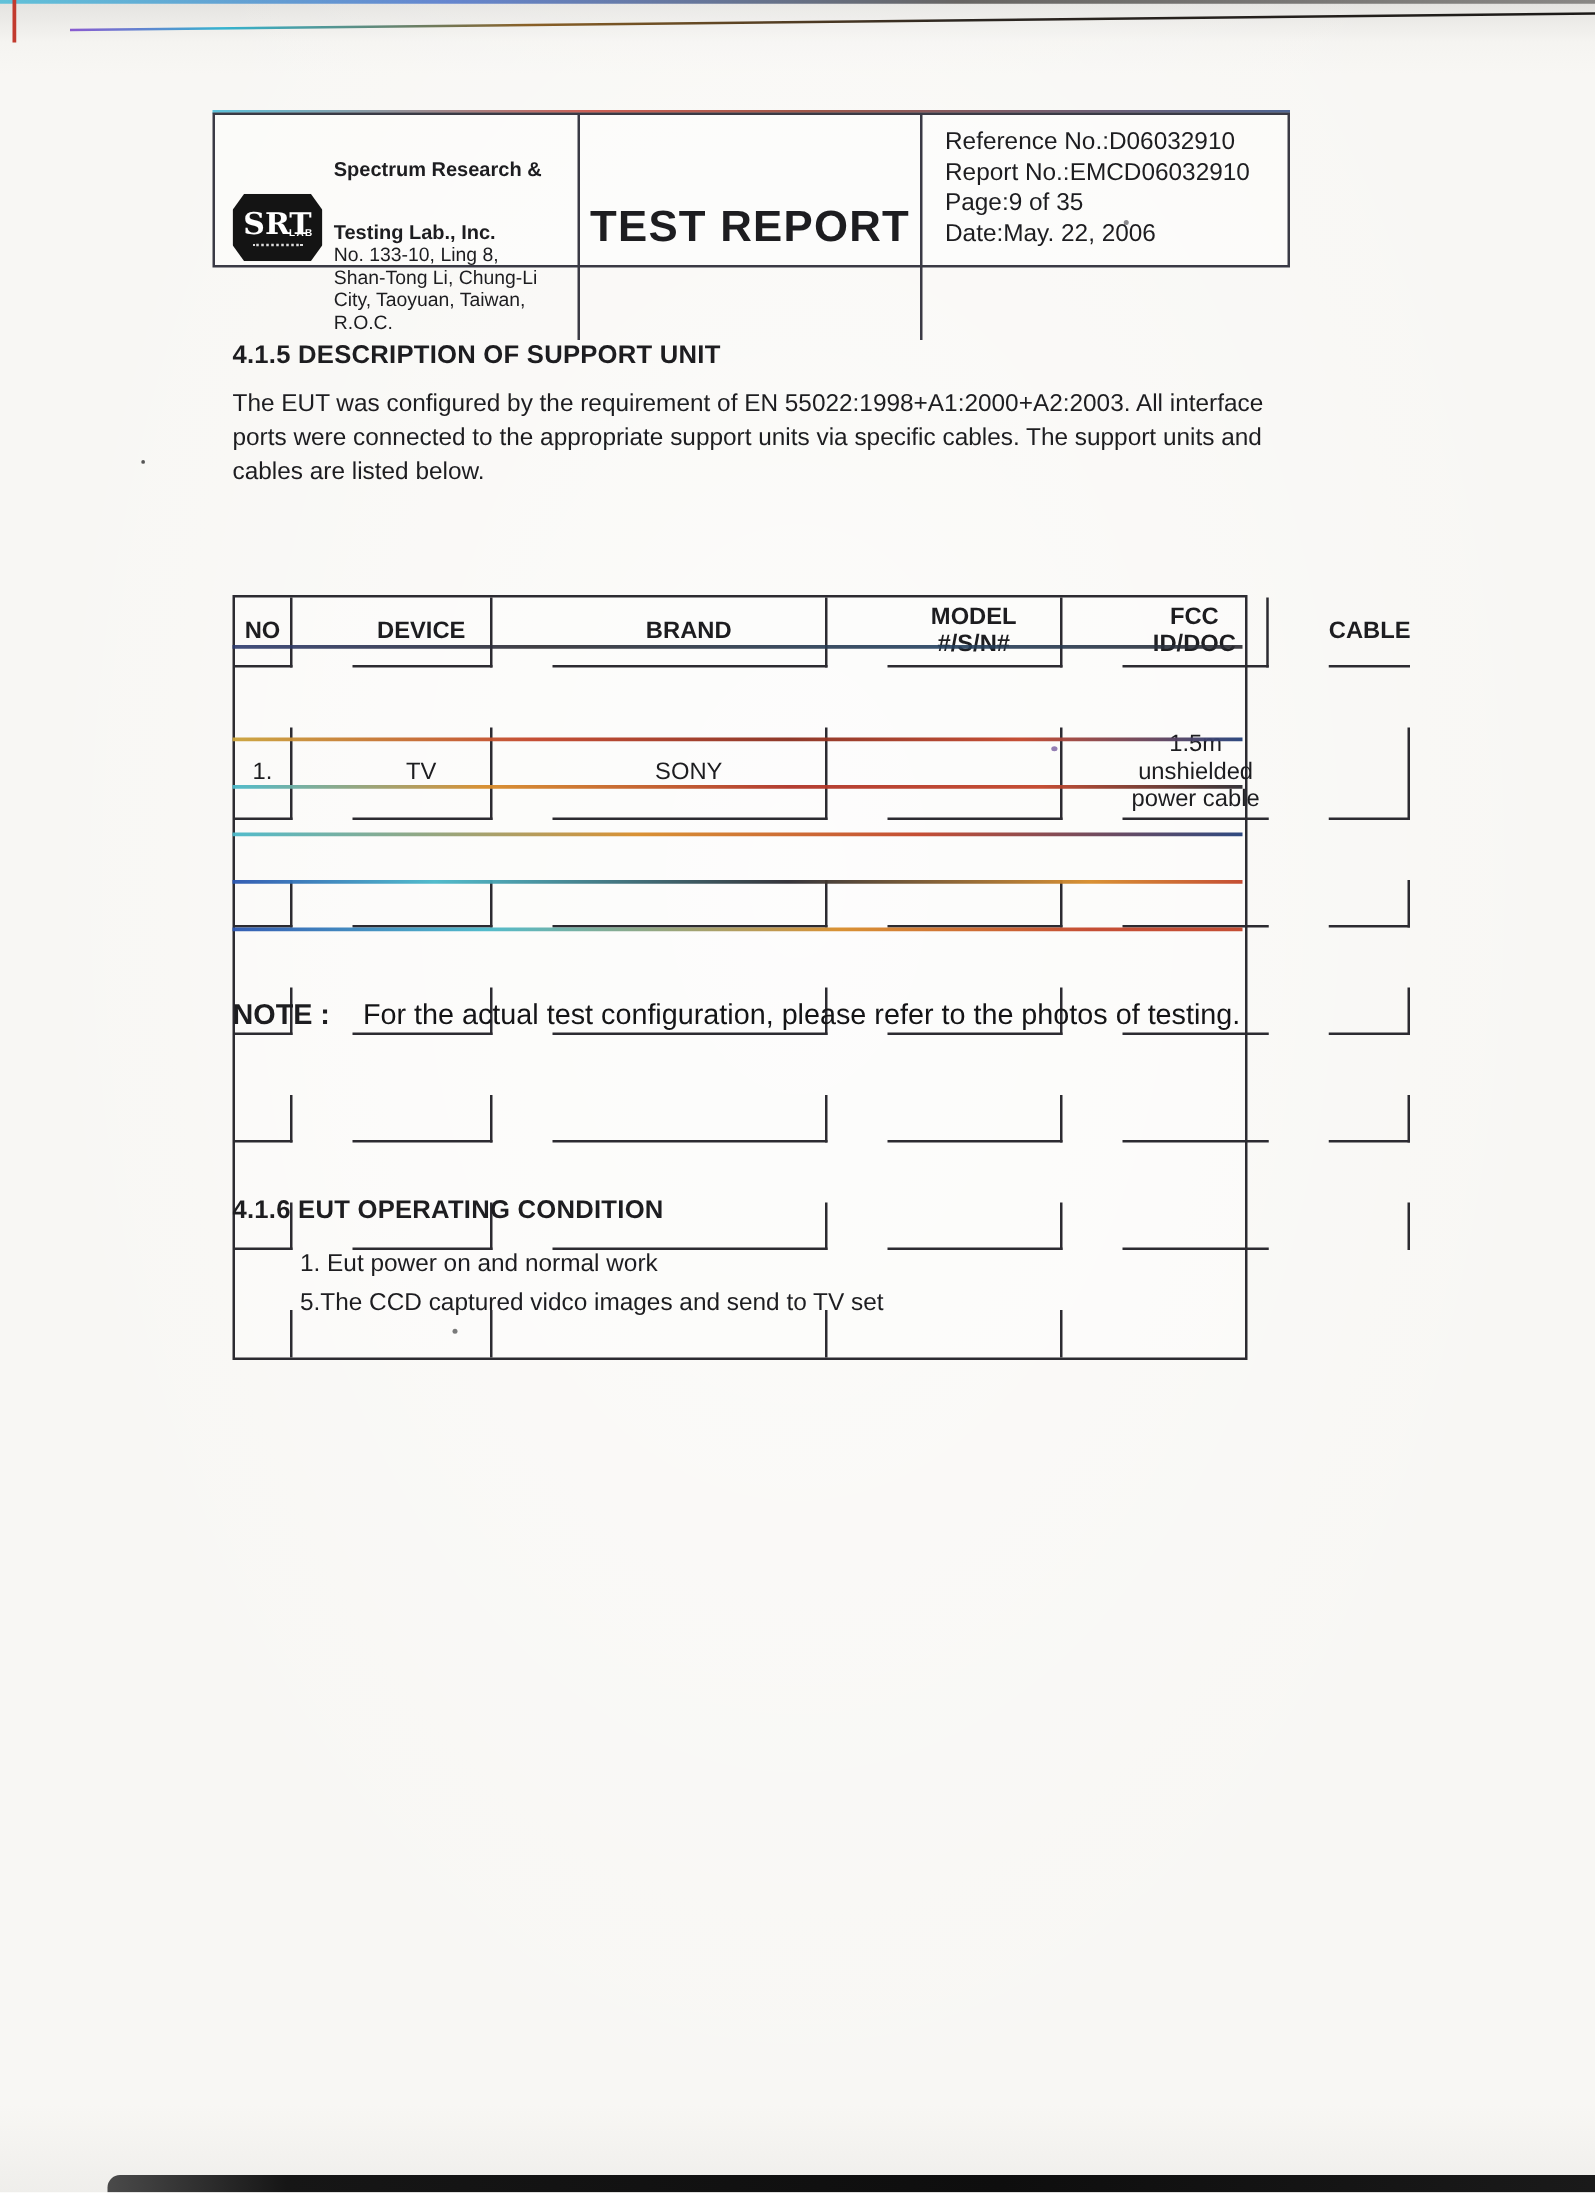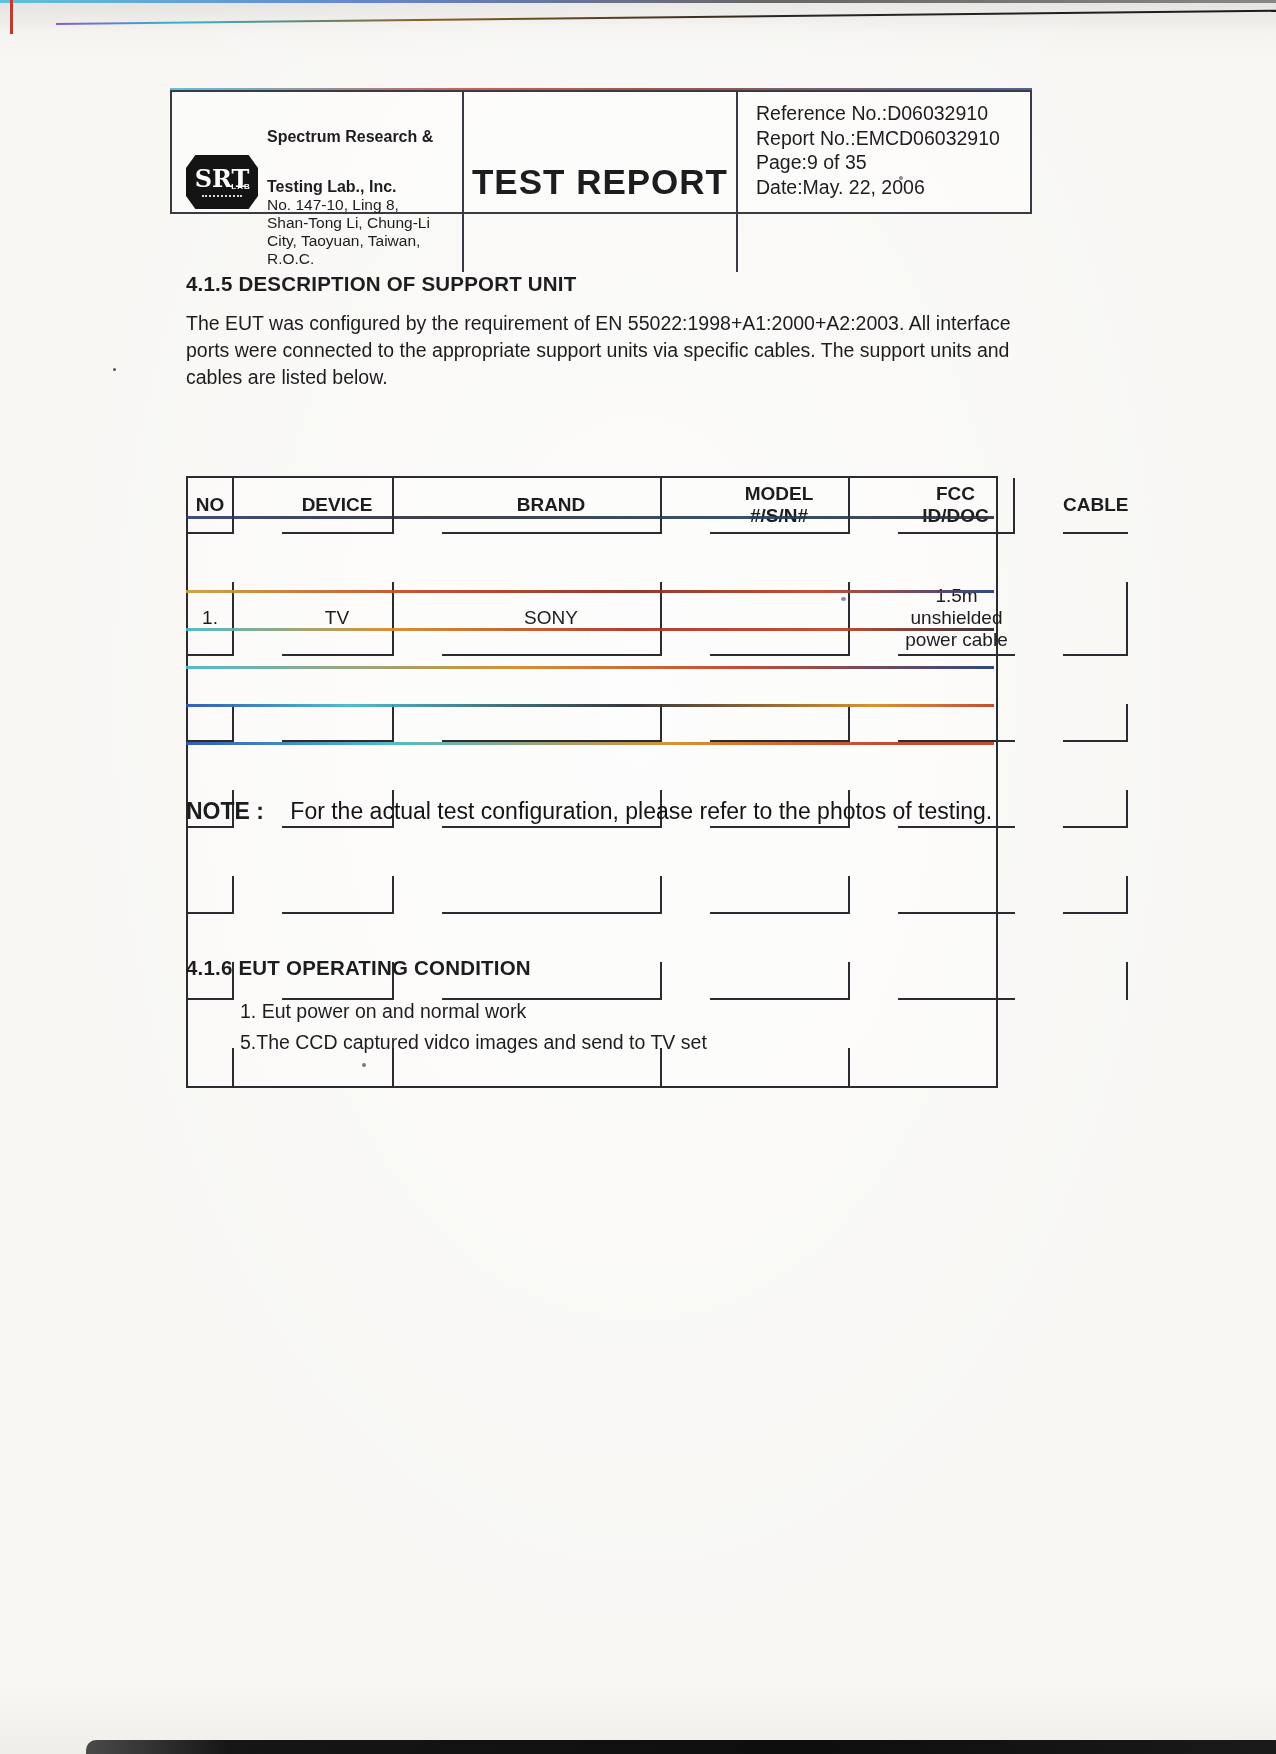--- a/index.html
+++ b/index.html
@@ -95,21 +95,21 @@
   <div class="abs hdr">
     <div class="hdr-cell hdr-left">
       <div class="logo">
         <div class="logo-main">SRT</div>
         <div class="logo-sub">LAB</div>
         <div class="logo-dots"></div>
       </div>
       <div class="company">
         <div class="b">Spectrum Research &amp;</div>
         <div class="b">Testing Lab., Inc.</div>
-        <div>No. 147-10, Ling 8,</div>
+        <div>No. 133-10, Ling 8,</div>
         <div>Shan-Tong Li, Chung-Li</div>
         <div>City, Taoyuan, Taiwan,</div>
         <div>R.O.C.</div>
       </div>
     </div>
     <div class="hdr-cell hdr-title">TEST REPORT</div>
     <div class="hdr-cell last hdr-meta">
       <div>Reference No.:D06032910</div>
       <div>Report No.:EMCD06032910</div>
       <div>Page:9 of 35</div>

